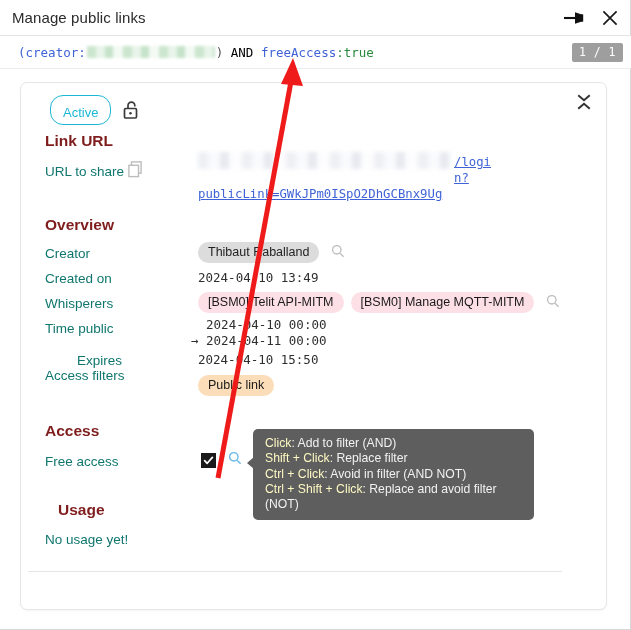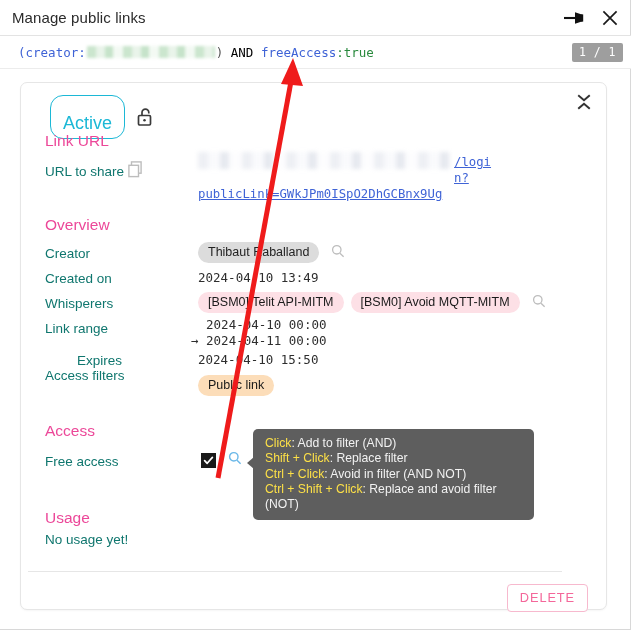--- a/index.html
+++ b/index.html
@@ -105,33 +105,33 @@
   }
 
   .status-row {
     position: absolute; left: 29px; top: 12px;
     display: flex; align-items: center; gap: 11px;
   }
   .pill-active {
     border: 1.4px solid #1cb8d6;
     color: #1cb8d6;
     border-radius: 13px;
-    font-size: 18px;
-    padding: 18px 12px 4px;
+    font-size: 13px;
+    padding: 10px 12px 4px;
     line-height: 1.1;
     cursor: pointer;
     background: #fff;
   }
   .lock-icon { width: 18px; height: 20px; cursor: pointer; }
 
   .sec-title {
     position: absolute;
     font-size: 15.5px;
-    color: #ec4899;
-    font-weight: 400;
+    color: #7f1d1d;
+    font-weight: 700;
   }
   .row-label {
     position: absolute;
     font-size: 13.5px;
     color: #0f766e;
   }
   .mono {
     font-family: "DejaVu Sans Mono", "Liberation Mono", monospace;
     font-size: 12.5px;
     color: #2e2e2e;
@@ -192,21 +192,21 @@
     position: absolute;
     left: 253px; top: 429px;
     width: 281px;
     background: #5e5e5e;
     border-radius: 5px;
     padding: 7px 10px 8px 12px;
     font-size: 12.2px;
     line-height: 15.3px;
     color: #f2f2f2;
   }
-  .tooltip .k { color: #fde047; }
+  .tooltip .k { color: #fef9c3; }
   .tooltip::before {
     content: "";
     position: absolute;
     left: -6px; top: 28px;
     border-top: 6px solid transparent;
     border-bottom: 6px solid transparent;
     border-right: 7px solid #5e5e5e;
   }
 
   .divider {
@@ -313,30 +313,30 @@
         </svg>
       </span>
     </div>
 
     <div class="row-label" style="left:24px; top:188px;">Created on</div>
     <div class="mono" style="position:absolute; left:177px; top:187px;">2024-04-10 13:49</div>
 
     <div class="row-label" style="left:24px; top:213px;">Whisperers</div>
     <div style="position:absolute; left:177px; top:209px; display:flex; align-items:center; gap:7px;">
       <span class="chip chip-pink">[BSM0] Telit API-MITM</span>
-      <span class="chip chip-pink">[BSM0] Avoid MQTT-MITM</span>
+      <span class="chip chip-pink">[BSM0] Manage MQTT-MITM</span>
       <span class="mag" style="margin-left:5px;">
         <svg width="14" height="14" viewBox="0 0 14 14">
           <circle cx="5.8" cy="5.8" r="4.2" fill="none" stroke="#bdbdbd" stroke-width="1.3"></circle>
           <path d="M9 9.2 L12.6 12.8" stroke="#bdbdbd" stroke-width="1.3"></path>
         </svg>
       </span>
     </div>
 
-    <div class="row-label" style="left:24px; top:238px;">Link range</div>
+    <div class="row-label" style="left:24px; top:238px;">Time public</div>
     <div class="mono" style="position:absolute; left:170px; top:234px; line-height:16px;">  2024-04-10 00:00
 → 2024-04-11 00:00</div>
 
     <div class="row-label" style="left:24px; top:270px;margin-left:32px;">Expires</div>
     <div class="mono" style="position:absolute; left:177px; top:269px;">2024-04-10 15:50</div>
 
     <div class="row-label" style="left:24px; top:285px;">Access filters</div>
     <div style="position:absolute; left:177px; top:292px;">
       <span class="chip chip-orange">Public link</span>
     </div>
@@ -351,26 +351,25 @@
         </svg>
       </span>
       <span class="mag">
         <svg width="14" height="14" viewBox="0 0 14 14">
           <circle cx="5.8" cy="5.8" r="4.2" fill="none" stroke="#6bb8e8" stroke-width="1.4"></circle>
           <path d="M9 9.2 L12.6 12.8" stroke="#6bb8e8" stroke-width="1.4"></path>
         </svg>
       </span>
     </div>
 
-    <div class="sec-title" style="left:24px; top:418px;margin-top:8px;">Usage</div>
+    <div class="sec-title" style="left:37px; top:418px;">Usage</div>
     <div class="row-label" style="left:24px; top:449px;">No usage yet!</div>
 
     <div class="divider" style="position:absolute; left:7px; top:488px; width:534px;"></div>
 
-    <button class="btn-delete" style="top:501px;">DELETE</button>
   </div>
 
   <div class="tooltip">
     <div>
       <span class="k">Click</span><span>: Add to filter (AND)</span>
     </div>
     <div>
       <span class="k">Shift + Click</span><span>: Replace filter</span>
     </div>
     <div>

